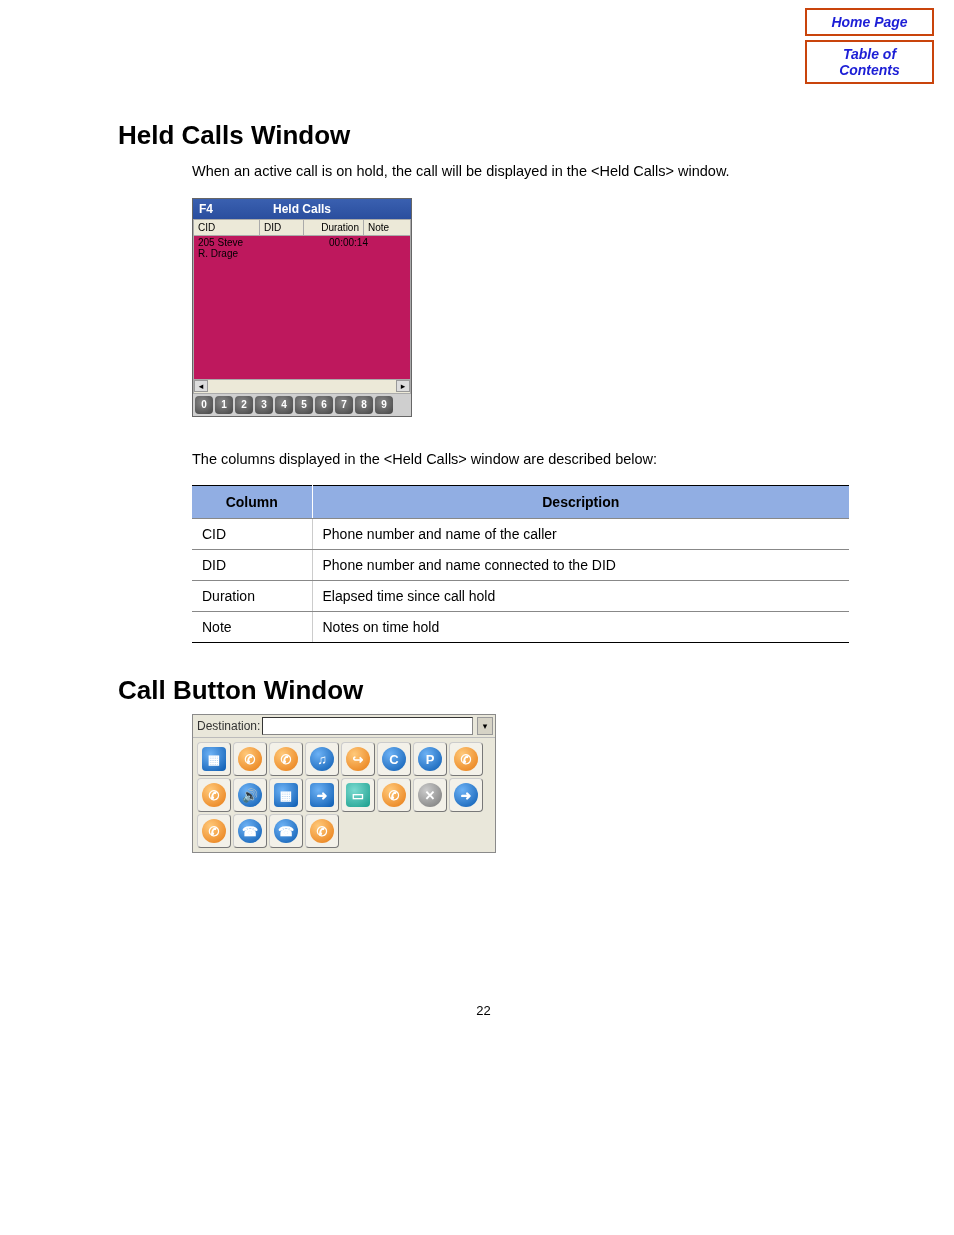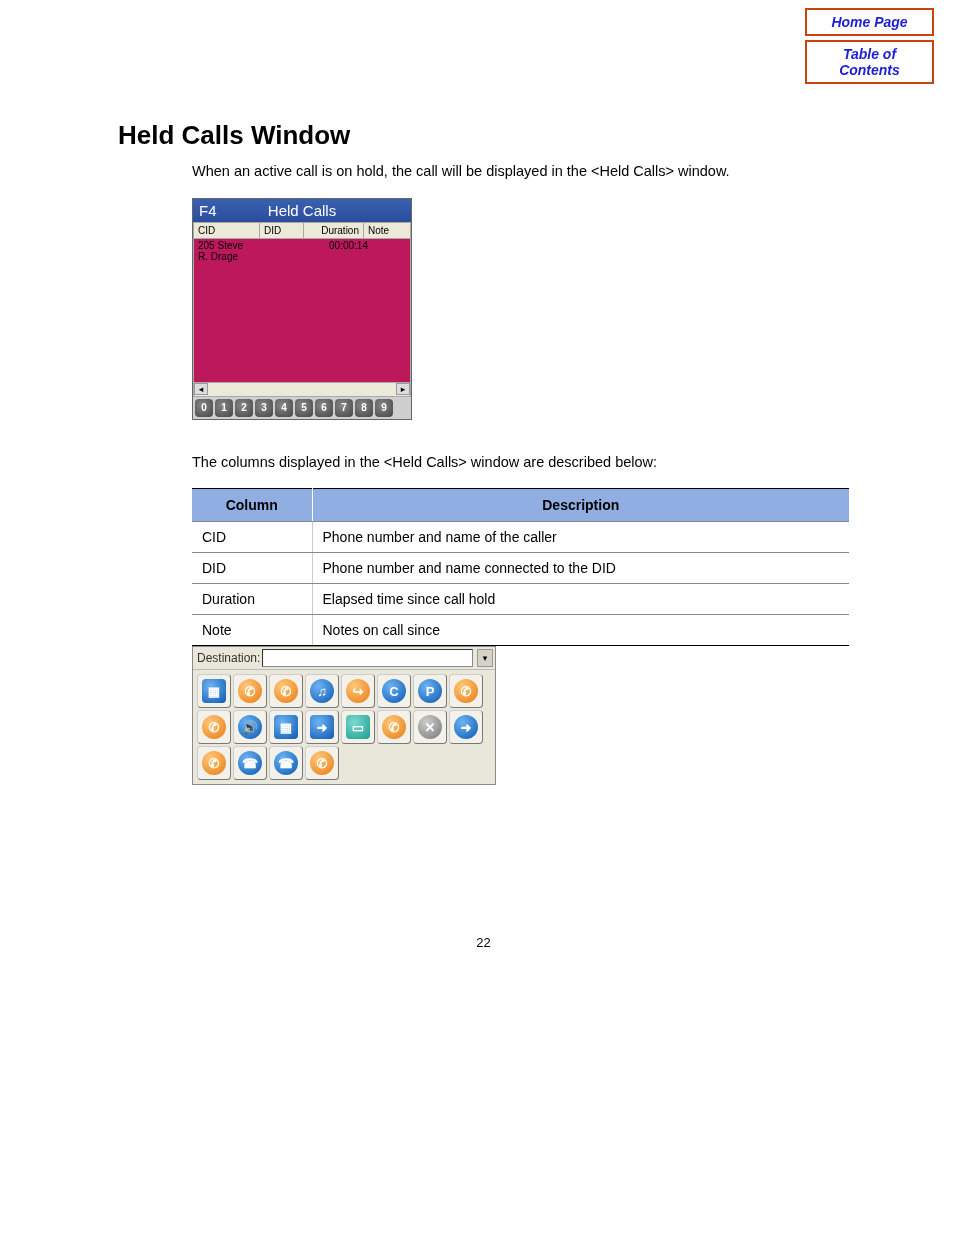--- a/index.html
+++ b/index.html
@@ -55,25 +55,25 @@
   .held-window {
     width: 220px;
     border: 1px solid #666;
     background: #f1f1f1;
     font-size: 11px;
     color: #000;
   }
   .held-title {
     background: linear-gradient(to bottom, #3a60b0, #2a4e9e);
     color: #fff;
-    font-weight: normal;
+    font-weight: bold;
     padding: 3px 6px;
     display: flex;
     justify-content: flex-start;
-    font-size: 15px;
+    font-size: 12px;
   }
   .held-title .t-left { flex:1; }
   .held-title .t-center { flex:2; text-align:center; }
   .held-title .t-right { flex:1; }
   .held-cols {
     display: flex;
     background: #ece9d8;
     border: 1px solid #aaa;
     font-size: 10px;
   }
@@ -301,26 +301,27 @@
           <tr>
             <td class="col-c">DID</td>
             <td>Phone number and name connected to the DID</td>
           </tr>
           <tr>
             <td class="col-c">Duration</td>
             <td>Elapsed time since call hold</td>
           </tr>
           <tr>
             <td class="col-c">Note</td>
-            <td>Notes on call since</td>
+            <td>Notes on time hold</td>
           </tr>
         </tbody>
     </table>
   </div>
 
+  <h1 class="section-title second">Call Button Window</h1>
 
   <div class="body-indent">
 
     <div class="call-window">
       <div class="dest-row">
         <span class="dest-label">Destination:</span>
         <div class="dest-input"></div>
         <div class="dest-dd">▾</div>
       </div>
       <div class="icon-grid" id="icon-grid">

